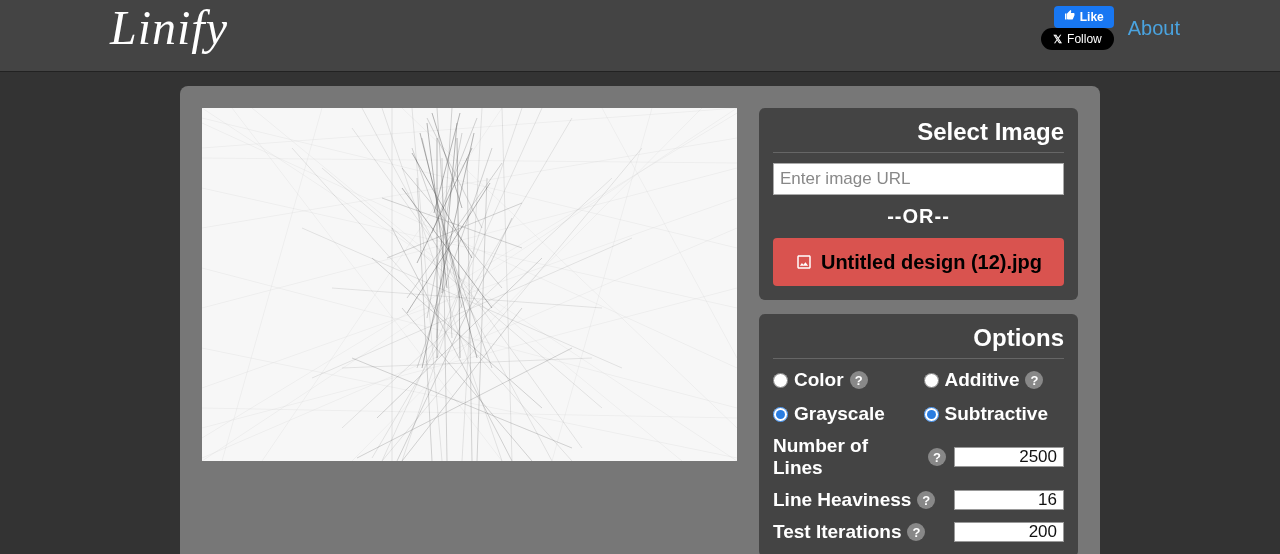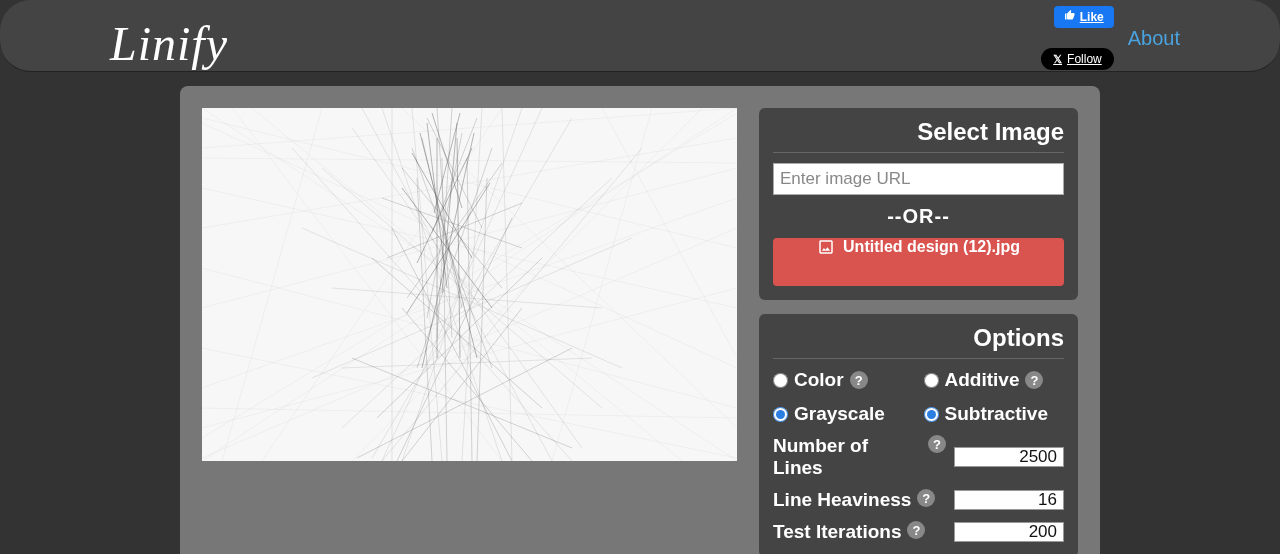--- a/index.html
+++ b/index.html
@@ -9,47 +9,45 @@
     font-family: "Helvetica Neue", Arial, sans-serif;
     color: #fff;
     overflow-y: scroll;
   }
   
   .topbar {
     background: #444444;
     border-bottom: 1px solid #222;
     height: 72px;
     display: flex;
-    align-items: flex-end;
+    align-items: flex-start;
     padding: 0 30px 0 110px;
     position: relative;
-    border-radius: 31px;
   }
   .logo {
     font-family: "Brush Script MT", "Comic Sans MS", cursive;
     font-size: 48px;
     font-style: italic;
     color: #fff;
     font-weight: 500;
     letter-spacing: 1px;
   }
   .top-right {
     position: absolute;
     right: 100px;
     top: 6px;
     display: flex;
     align-items: center;
     gap: 14px;
   }
   .social-col {
     display: flex;
     flex-direction: column;
-    gap: 20px;
+    gap: 0;
     align-items: flex-end;
-    text-decoration: underline;
   }
   .fb-like {
     background: #1877f2;
     color: #fff;
     font-size: 12px;
     font-weight: 600;
     height: 22px;
     line-height: 22px;
     padding: 0 10px;
     border-radius: 4px;
@@ -134,29 +132,30 @@
   .or-row {
     text-align: center;
     font-size: 20px;
     font-weight: 700;
     letter-spacing: 1px;
     margin: 10px 0;
     color: #fff;
   }
   .file-btn {
     display: flex;
+    align-items: center;
     justify-content: center;
     gap: 8px;
     width: 100%;
     background: #d9534f;
-    color: #ffffff;
+    color: #000000;
     border: none;
     border-radius: 4px;
     height: 48px;
-    font-size: 16px;
+    font-size: 20px;
     font-weight: 700;
     cursor: pointer;
   }
   .file-btn .img-icon { width: 18px; height: 18px; }
   .opts-grid {
     display: grid;
     grid-template-columns: 1fr 1fr;
     row-gap: 12px;
     column-gap: 10px;
     align-items: center;
@@ -190,21 +189,21 @@
     display: flex;
     align-items: center;
     justify-content: space-between;
     gap: 8px;
     margin-top: 10px;
   }
   .num-row .lbl {
     font-size: 19px;
     font-weight: 600;
     display: flex;
-    align-items: flex-start;
+    align-items: center;
     gap: 6px;
   }
   .num-row input[type=number] {
     width: 110px;
     height: 20px;
     background: #fff;
     color: #111;
     border: 1px solid #999;
     text-align: right;
     font-size: 17px;

